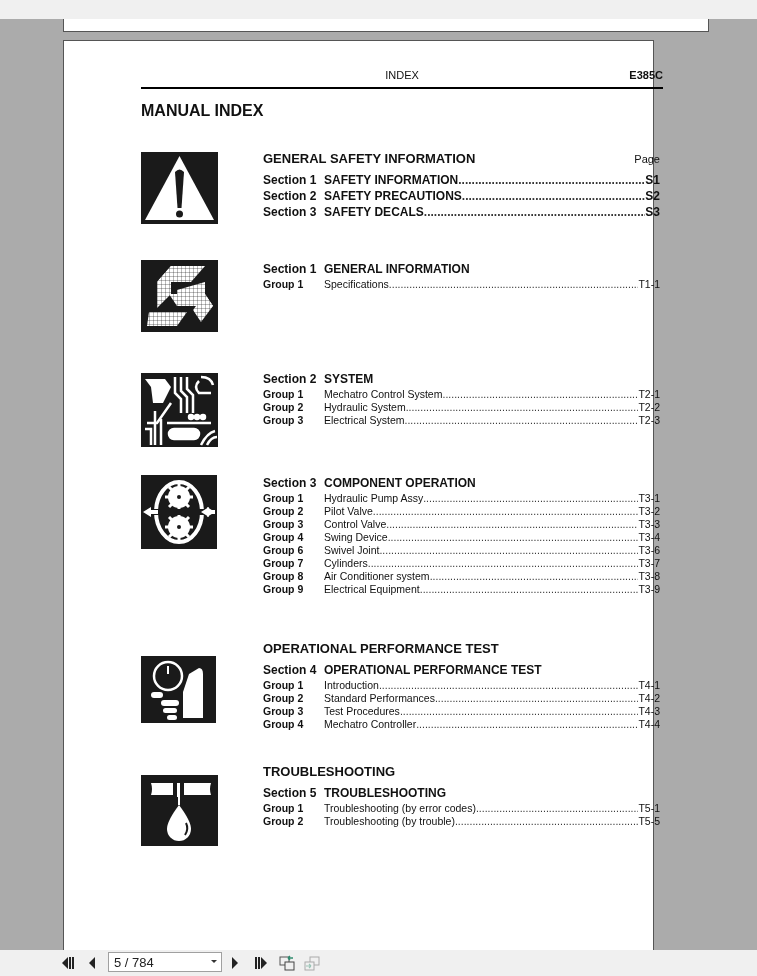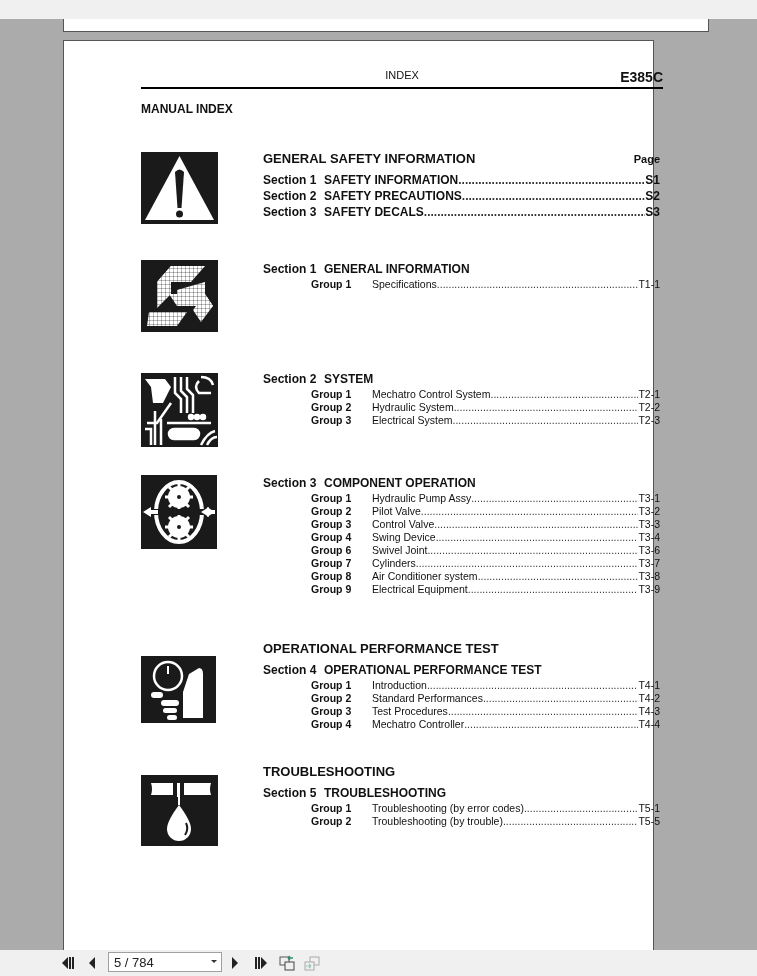--- a/index.html
+++ b/index.html
@@ -5,43 +5,43 @@
   * { box-sizing: border-box; margin: 0; padding: 0; }
   html, body { width: 757px; height: 976px; overflow: hidden; }
   body { background: #ababab; font-family: "Liberation Sans", sans-serif; position: relative; color: #111; }
 
   .top-strip { position: absolute; left: 0; top: 0; width: 757px; height: 19px; background: #f0f0f0; }
   .prev-page { position: absolute; left: 63px; top: 19px; width: 646px; height: 13px; background: #fff; border: 1px solid #555; border-top: none; }
   .page { position: absolute; left: 63px; top: 40px; width: 591px; height: 910px; background: #fff; border: 1px solid #555; border-bottom: none; }
 
   .hdr { position: absolute; left: 77px; top: 28px; width: 522px; height: 20px; border-bottom: 2px solid #000; }
   .hdr-center { position: absolute; left: 0; width: 100%; text-align: center; top: 0; font-size: 11px; }
-  .hdr-right { position: absolute; right: 0; top: 0; font-size: 14px; font-weight: bold; }
-
-  .manual-title { position: absolute; left: 77px; top: 61px; font-size: 12px; font-weight: bold; }
+  .hdr-right { position: absolute; right: 0; top: 0; font-size: 11px; font-weight: bold; }
+
+  .manual-title { position: absolute; left: 77px; top: 61px; font-size: 16px; font-weight: bold; }
 
   .icon-box { position: absolute; left: 77px; background: #1a1a1a; }
   .icon-box svg { display: block; width: 100%; height: 100%; }
 
   .block { position: absolute; left: 199px; width: 397px; }
   .major { font-size: 13px; font-weight: bold; height: 18px; }
   .row { display: flex; align-items: baseline; white-space: nowrap; overflow: hidden; }
   .row .lbl { width: 61px; flex: none; font-weight: bold; }
   .row .title { flex: none; }
   .row .dots { flex: 1 1 auto; overflow: hidden; color: #333; letter-spacing: 0; }
   .row .dots::before { content: "..................................................................................................................................................................................................................................................................."; }
   .row .pg { flex: none; }
   .sec-row { font-size: 12px; font-weight: bold; height: 16px; }
   .sec-row .title { font-weight: bold; }
   .sec-row .pg { font-weight: bold; }
   .sec-head { font-size: 12px; font-weight: bold; height: 16px; display: flex; }
   .sec-head .lbl { width: 61px; flex: none; }
   .grp-row { font-size: 10.5px; height: 13px; }
-  .grp-row .lbl { font-weight: bold; margin-left: 48px; }
-  .page-lbl { position: absolute; right: 0; top: 2px; font-size: 11px; font-weight: bold; }
+  .grp-row .lbl { font-weight: bold; }
+  .page-lbl { position: absolute; right: 0; top: 2px; font-size: 11px; font-weight: normal; }
 
   .toolbar { position: absolute; left: 0; top: 950px; width: 757px; height: 26px; background: #f0f0f0; }
   .tb-btn { position: absolute; top: 5px; height: 16px; display: flex; align-items: center; justify-content: center; cursor: pointer; }
   .page-input { position: absolute; left: 108px; top: 2px; width: 114px; height: 20px; background: #fff; border: 1px solid #a0a0a0; font-size: 13px; padding-left: 5px; display: flex; align-items: center; color: #222; }
   .page-input .caret { position: absolute; right: 4px; top: 7px; width: 0; height: 0; border-left: 3px solid transparent; border-right: 3px solid transparent; border-top: 3px solid #333; }
 </style>
 </head>
 <body>
 
 <div class="top-strip"></div>

